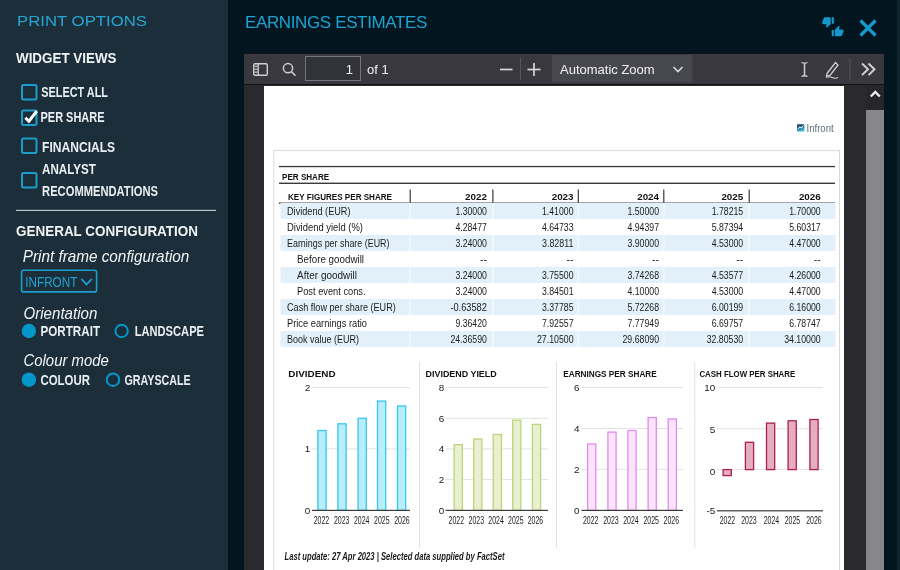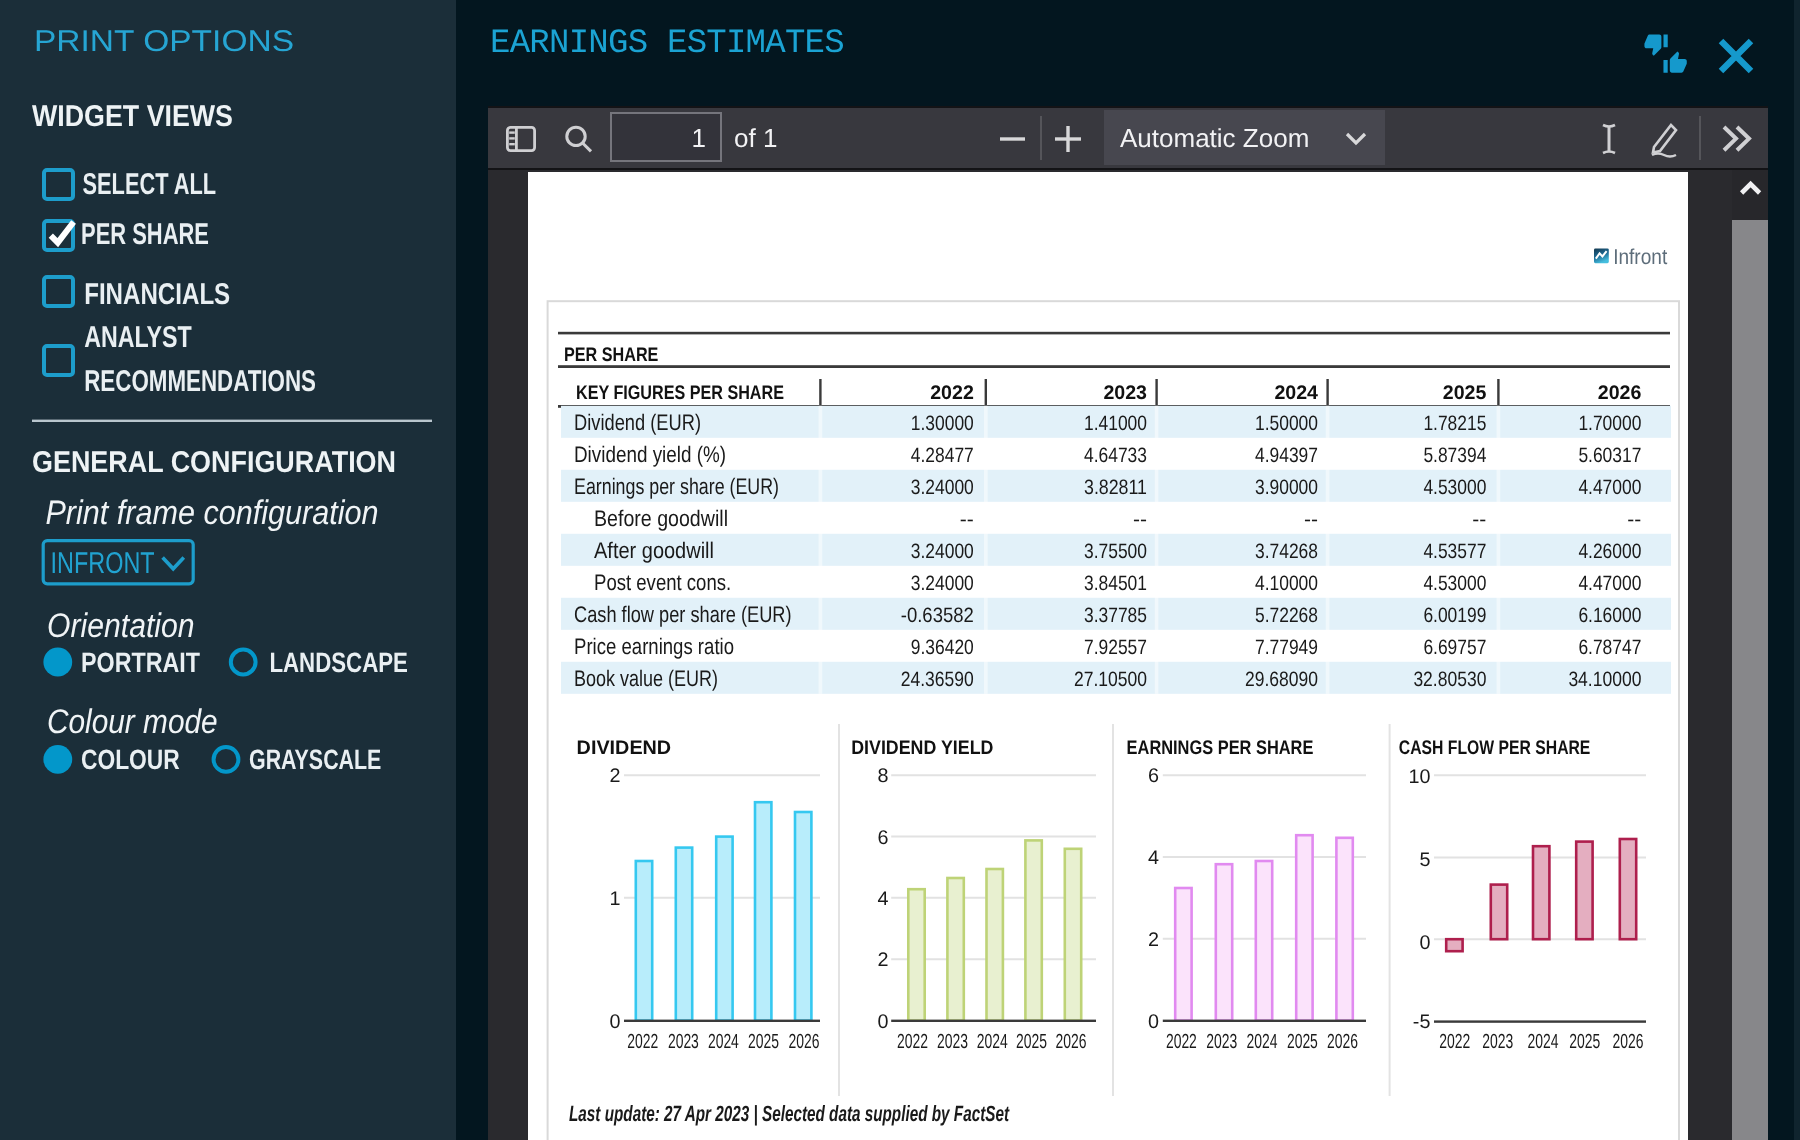--- a/index.html
+++ b/index.html
@@ -43,21 +43,21 @@
     <circle cx="121.6" cy="331" r="6.2" fill="none" stroke="#0397ca" stroke-width="2"></circle>
     <text x="134.7" y="336" font-size="14" font-weight="bold" fill="#e9eff2" textLength="69.3" lengthAdjust="spacingAndGlyphs">LANDSCAPE</text>
     <text x="23.5" y="366.4" font-size="17" font-style="italic" fill="#f0f4f6" textLength="85.3" lengthAdjust="spacingAndGlyphs">Colour mode</text>
     <circle cx="28.9" cy="379.7" r="7.2" fill="#0397ca"></circle>
     <text x="40.5" y="384.5" font-size="14" font-weight="bold" fill="#e9eff2" textLength="49.4" lengthAdjust="spacingAndGlyphs">COLOUR</text>
     <circle cx="113" cy="379.7" r="6.2" fill="none" stroke="#0397ca" stroke-width="2"></circle>
     <text x="124.5" y="384.5" font-size="14" font-weight="bold" fill="#e9eff2" textLength="66.2" lengthAdjust="spacingAndGlyphs">GRAYSCALE</text>
   </svg>
   </div>
 
-  <div class="abs" style="left:245px;top:13px;font-size:17px;letter-spacing:-0.37px;color:#1ba3d3;white-space:nowrap;font-family:Liberation Mono, monospace;">EARNINGS ESTIMATES</div>
+  <div class="abs" style="left:245px;top:13px;font-size:17px;letter-spacing:-0.37px;color:#1ba3d3;white-space:nowrap;">EARNINGS ESTIMATES</div>
 
   <svg class="abs" style="left:822px;top:16px;" width="22" height="22" viewBox="0 0 22 22">
     <g fill="#1599cc">
       <g transform="rotate(180,6.2,6.2) scale(0.53)">
           <path d="M1 21h4V9H1v12zM23 10c0-1.1-.9-2-2-2h-6.31l.95-4.57.03-.32c0-.41-.17-.79-.44-1.06L14.17 1 7.58 7.59C7.22 7.95 7 8.45 7 9v10c0 1.1.9 2 2 2h9c.83 0 1.54-.5 1.84-1.22l3.02-7.05c.09-.23.14-.47.14-.72v-2z"></path>
         </g>
       <g transform="translate(9.2,9.2) scale(0.53)">
           <path d="M1 21h4V9H1v12zM23 10c0-1.1-.9-2-2-2h-6.31l.95-4.57.03-.32c0-.41-.17-.79-.44-1.06L14.17 1 7.58 7.59C7.22 7.95 7 8.45 7 9v10c0 1.1.9 2 2 2h9c.83 0 1.54-.5 1.84-1.22l3.02-7.05c.09-.23.14-.47.14-.72v-2z"></path>
         </g>
     </g>

